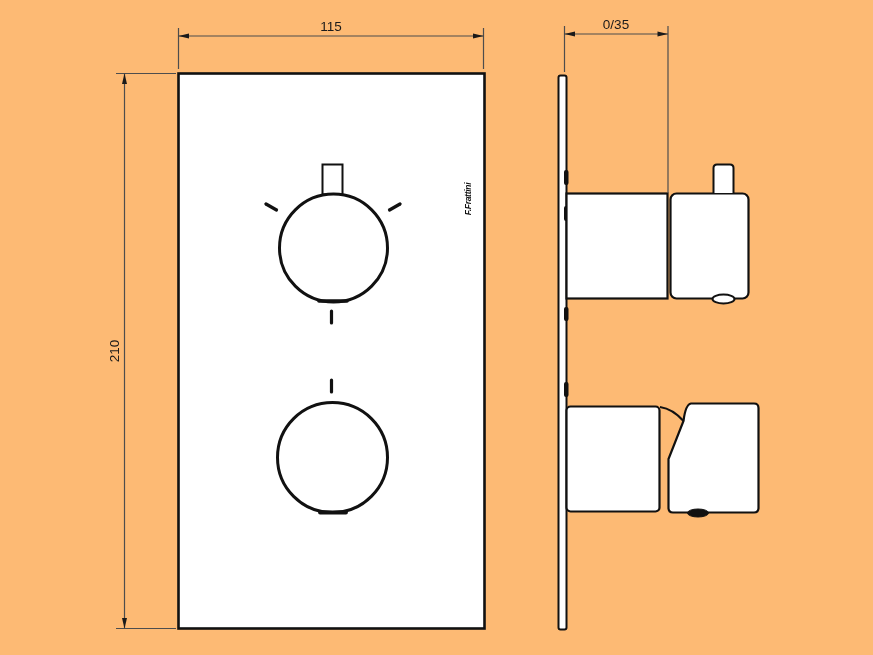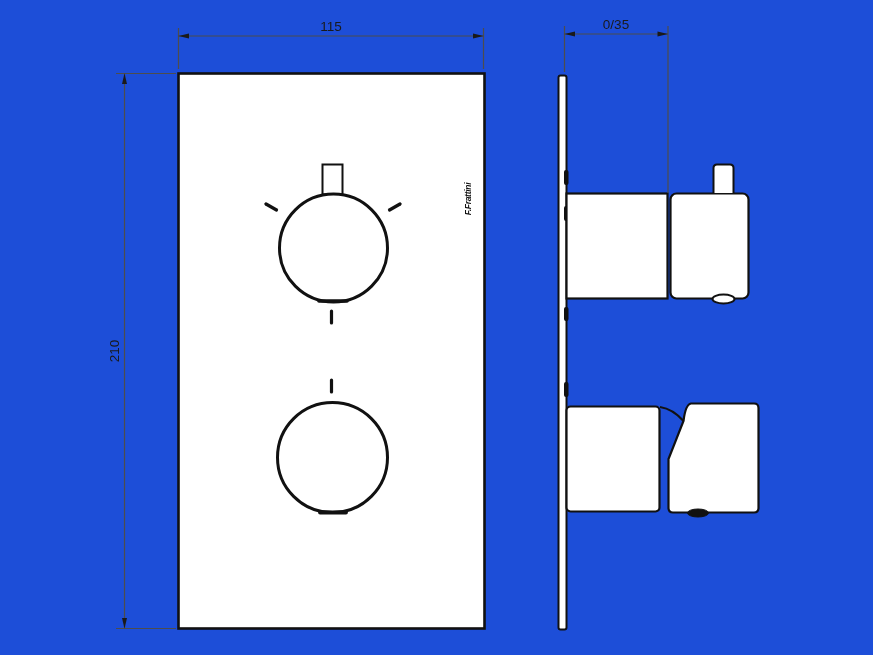--- a/index.html
+++ b/index.html
@@ -1,19 +1,19 @@
 <!DOCTYPE html>
 <html><head>
 <meta charset="utf-8">
 <style>
   html,body{margin:0;padding:0;background:#fff;}
   .canvas{
     position:relative;
     width:873px;height:655px;
-    background:#1d4ed8;
+    background:#fdba74;
     font-family:"Liberation Sans", sans-serif;
     overflow:hidden;
   }
   svg{display:block;}
   text{font-family:"Liberation Sans", sans-serif;}
   .dim-text{font-size:13.5px;fill:#1a1a1a;}
   .logo-text{font-size:8.5px;font-weight:bold;font-style:italic;fill:#111;letter-spacing:-0.3px;}
 </style>
 </head>
 <body>

